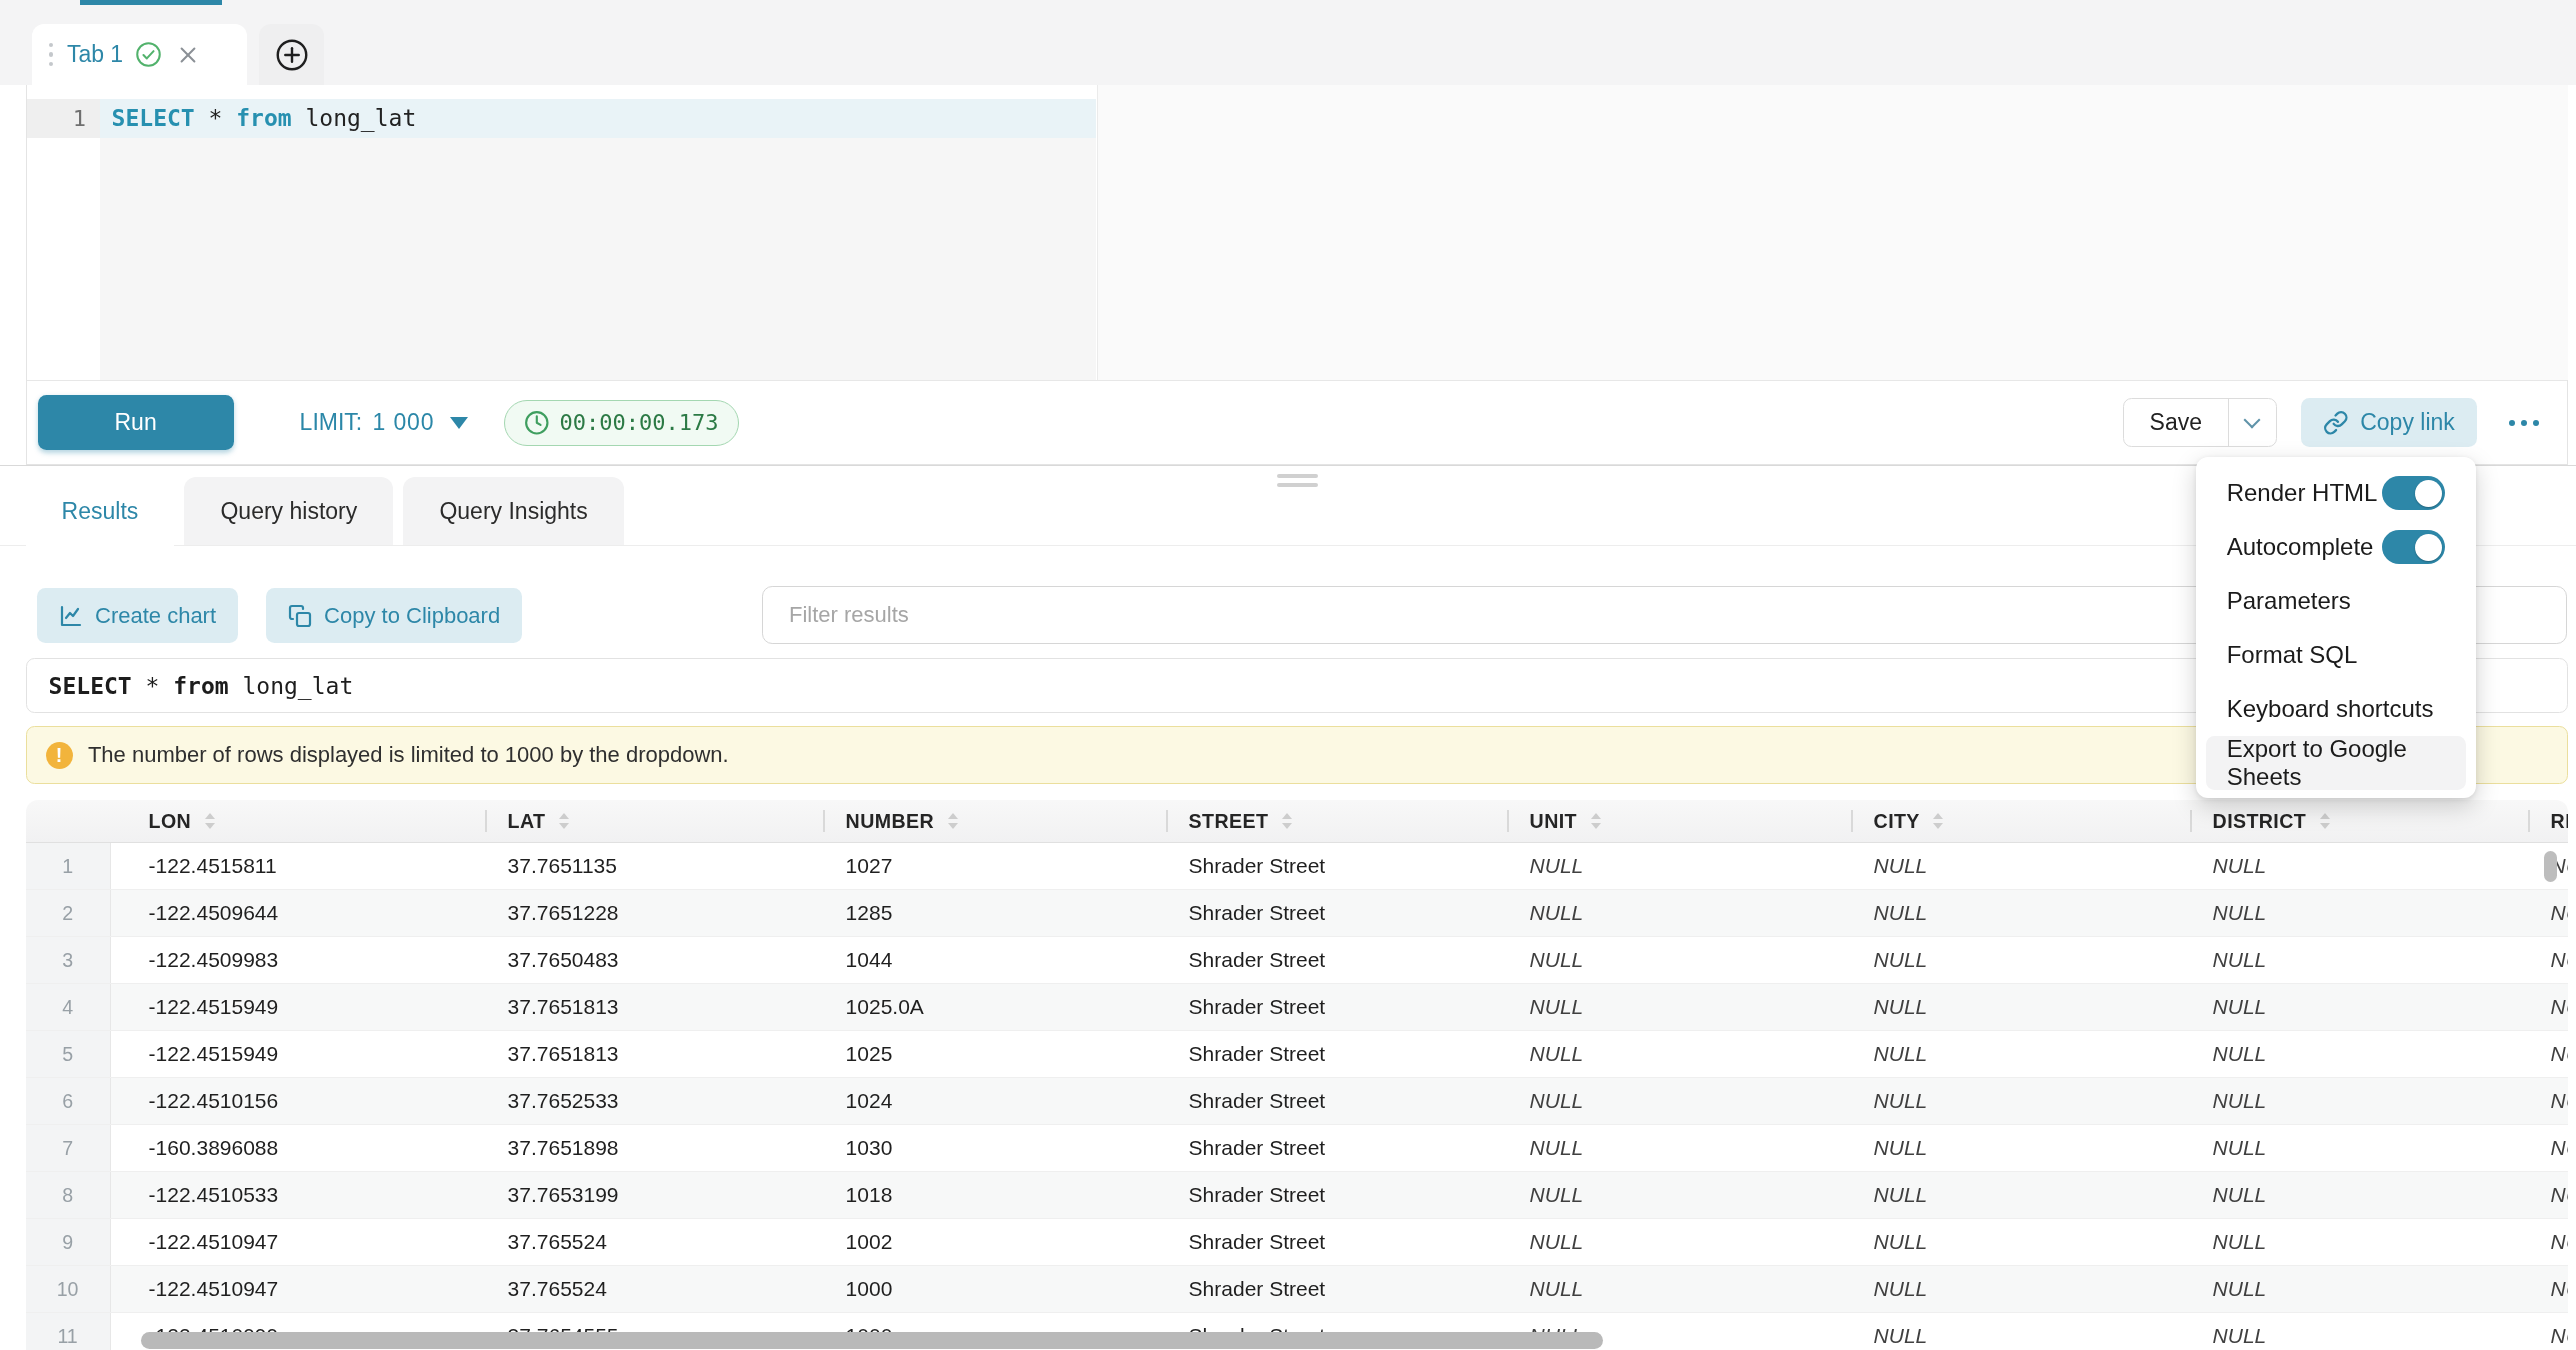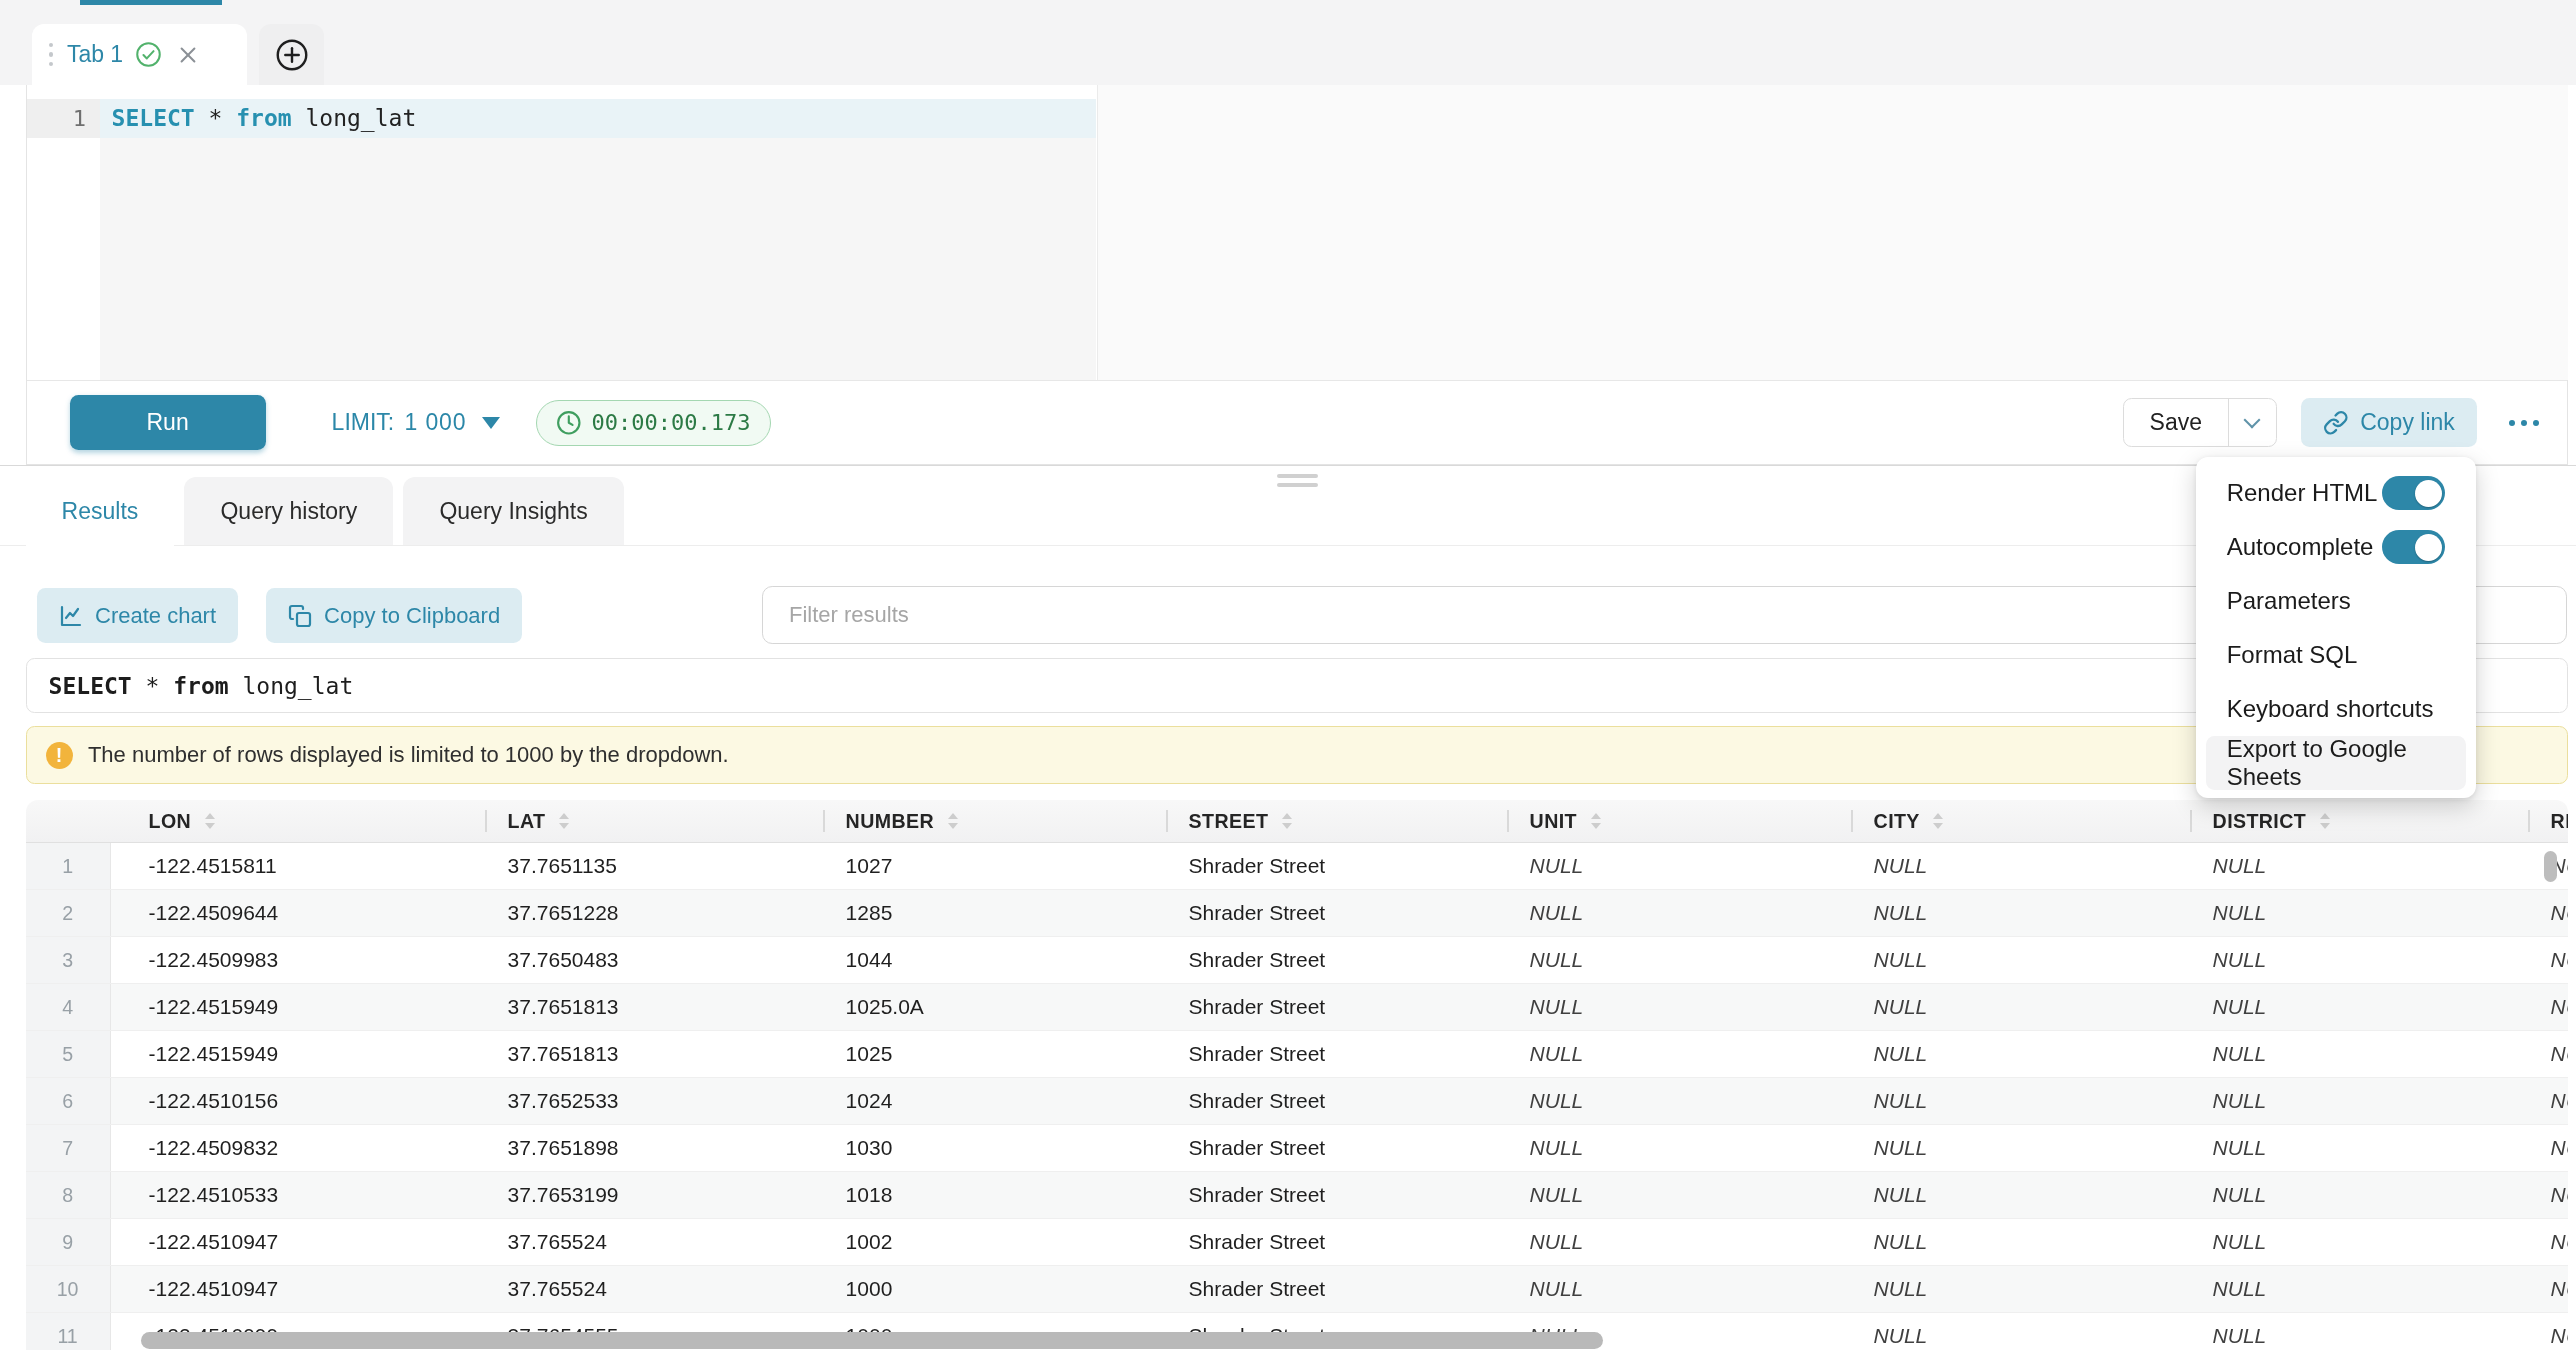--- a/index.html
+++ b/index.html
@@ -27,21 +27,21 @@
                   color:#6f6f6f; font-family:"DejaVu Sans Mono", monospace; font-size:22px;
                   display:flex; align-items:center; justify-content:flex-end; padding-right:13.6px; }
   .code-line1 { position:absolute; left:73px; top:13.6px; width:996px; height:39px; background:#e9f3f7;
                 display:flex; align-items:center; padding-left:12px;
                 font-family:"DejaVu Sans Mono", monospace; font-size:23px; color:#222; white-space:pre; }
   .kw { color:#2790b0; font-weight:bold; }
 
   
   .runbar { position:absolute; left:0; top:295px; width:2540px; height:84px; background:#fff;
             border-top:0.9px solid #e7e7e7; display:flex; align-items:center; }
-  .run-btn { margin-left:43px; width:196px; height:55px; border-radius:8.5px; background:#2d87a8; color:#fff;
+  .run-btn { margin-left:11px; width:196px; height:55px; border-radius:8.5px; background:#2d87a8; color:#fff;
              font-size:23px; display:flex; align-items:center; justify-content:center;
              box-shadow:0 2.6px 5.1px rgba(45,135,168,.35); cursor:pointer; }
   .limit-group { margin-left:66px; display:flex; align-items:center; color:#2b87a8; font-size:23px; cursor:pointer; }
   .limit-group .val { margin-left:10.2px; letter-spacing:0.9px; }
   .tri-down { margin-left:15.3px; width:0; height:0; border-left:9.4px solid transparent; border-right:9.4px solid transparent;
               border-top:12px solid #2d87a8; }
   .timer-pill { margin-left:36px; height:46px; border-radius:23px; background:#f1faf3; border:1.7px solid #a4d7b1;
                 display:flex; align-items:center; padding:0 19px; gap:10.2px; }
   .timer-pill span { font-family:"DejaVu Sans Mono", monospace; font-size:22px; color:#2c7a45; }
   .right-group { margin-left:auto; margin-right:24px; display:flex; align-items:center; }
@@ -369,21 +369,21 @@
         <div class="cell">37.7652533</div>
         <div class="cell">1024</div>
         <div class="cell">Shrader Street</div>
         <div class="cell null">NULL</div>
         <div class="cell null">NULL</div>
         <div class="cell null">NULL</div>
         <div class="cell null">NULL</div>
       </div>
       <div class="t-grid t-row">
         <div class="cell numcell">7</div>
-        <div class="cell">-122.4509832</div>
+        <div class="cell">-160.3896088</div>
         <div class="cell">37.7651898</div>
         <div class="cell">1030</div>
         <div class="cell">Shrader Street</div>
         <div class="cell null">NULL</div>
         <div class="cell null">NULL</div>
         <div class="cell null">NULL</div>
         <div class="cell null">NULL</div>
       </div>
       <div class="t-grid t-row alt">
         <div class="cell numcell">8</div>

